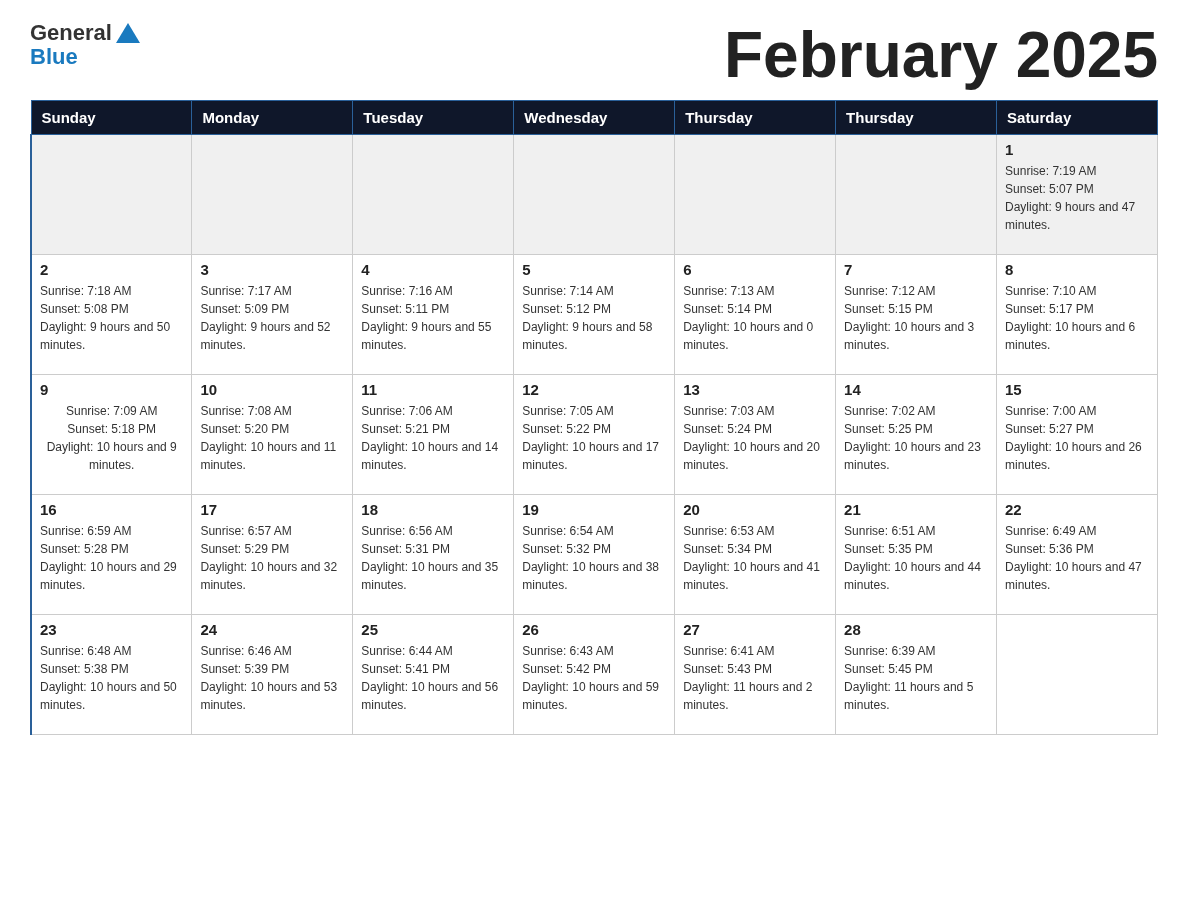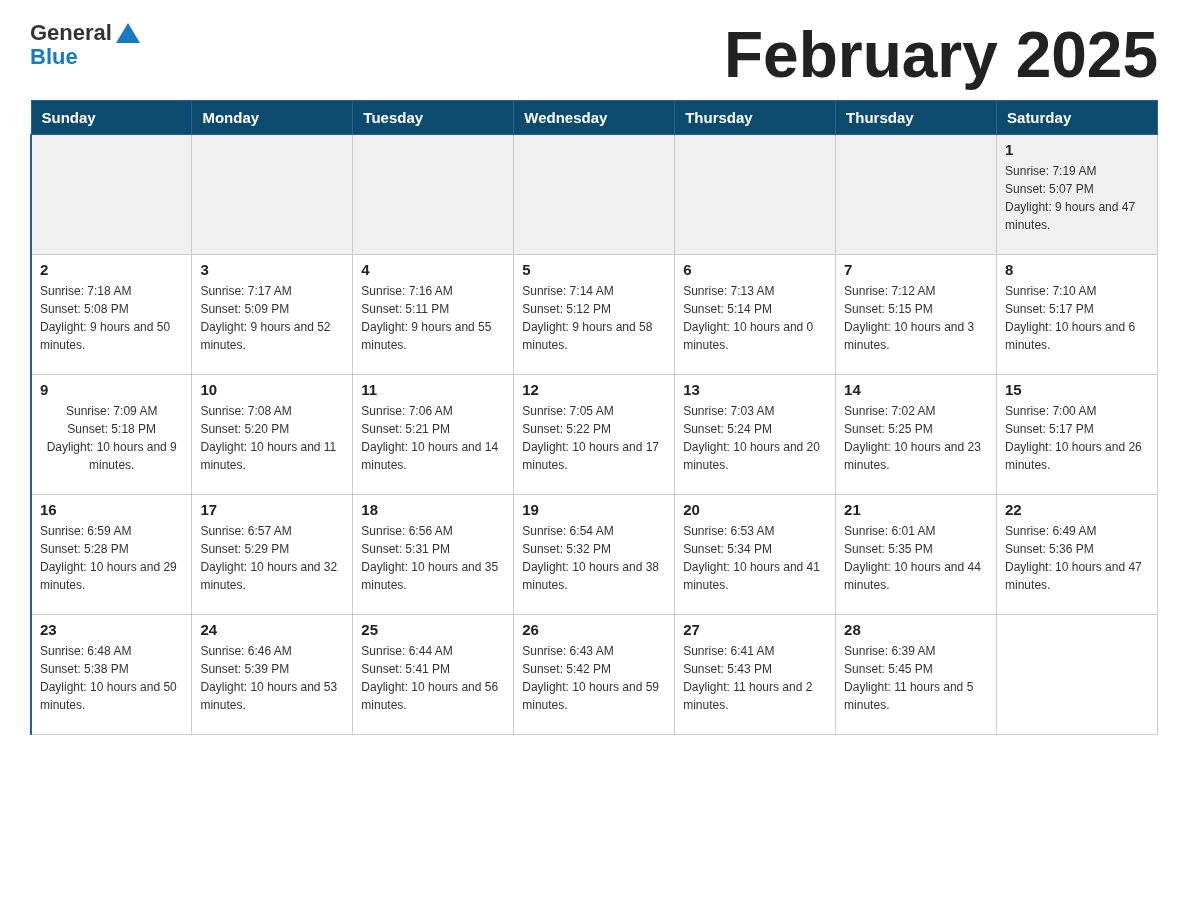--- a/index.html
+++ b/index.html
@@ -57,21 +57,21 @@
       font-size: 20px;
       color: #333;
       margin-top: 4px;
     }
     table {
       width: 100%;
       border-collapse: collapse;
       table-layout: fixed;
     }
     thead tr th {
-      background-color: #0c4a6e;
+      background-color: #0f172a;
       color: #fff;
       font-size: 15px;
       font-weight: bold;
       padding: 8px 10px;
       text-align: left;
       border: 1px solid #2a6099;
     }
     tbody tr td {
       border: 1px solid #ccc;
       vertical-align: top;
@@ -223,21 +223,21 @@
         </td>
         <td>
           <div class="day-number">14</div>
           <div class="day-info" style="white-space: pre-line;">Sunrise: 7:02 AM
 Sunset: 5:25 PM
 Daylight: 10 hours and 23 minutes.</div>
         </td>
         <td>
           <div class="day-number">15</div>
           <div class="day-info" style="white-space: pre-line;">Sunrise: 7:00 AM
-Sunset: 5:17 PM
+Sunset: 5:27 PM
 Daylight: 10 hours and 26 minutes.</div>
         </td>
       </tr>
       <tr>
         <td>
           <div class="day-number">16</div>
           <div class="day-info" style="white-space: pre-line;">Sunrise: 6:59 AM
 Sunset: 5:28 PM
 Daylight: 10 hours and 29 minutes.</div>
         </td>
@@ -260,21 +260,21 @@
 Daylight: 10 hours and 38 minutes.</div>
         </td>
         <td>
           <div class="day-number">20</div>
           <div class="day-info" style="white-space: pre-line;">Sunrise: 6:53 AM
 Sunset: 5:34 PM
 Daylight: 10 hours and 41 minutes.</div>
         </td>
         <td>
           <div class="day-number">21</div>
-          <div class="day-info" style="white-space: pre-line;">Sunrise: 6:01 AM
+          <div class="day-info" style="white-space: pre-line;">Sunrise: 6:51 AM
 Sunset: 5:35 PM
 Daylight: 10 hours and 44 minutes.</div>
         </td>
         <td>
           <div class="day-number">22</div>
           <div class="day-info" style="white-space: pre-line;">Sunrise: 6:49 AM
 Sunset: 5:36 PM
 Daylight: 10 hours and 47 minutes.</div>
         </td>
       </tr>

